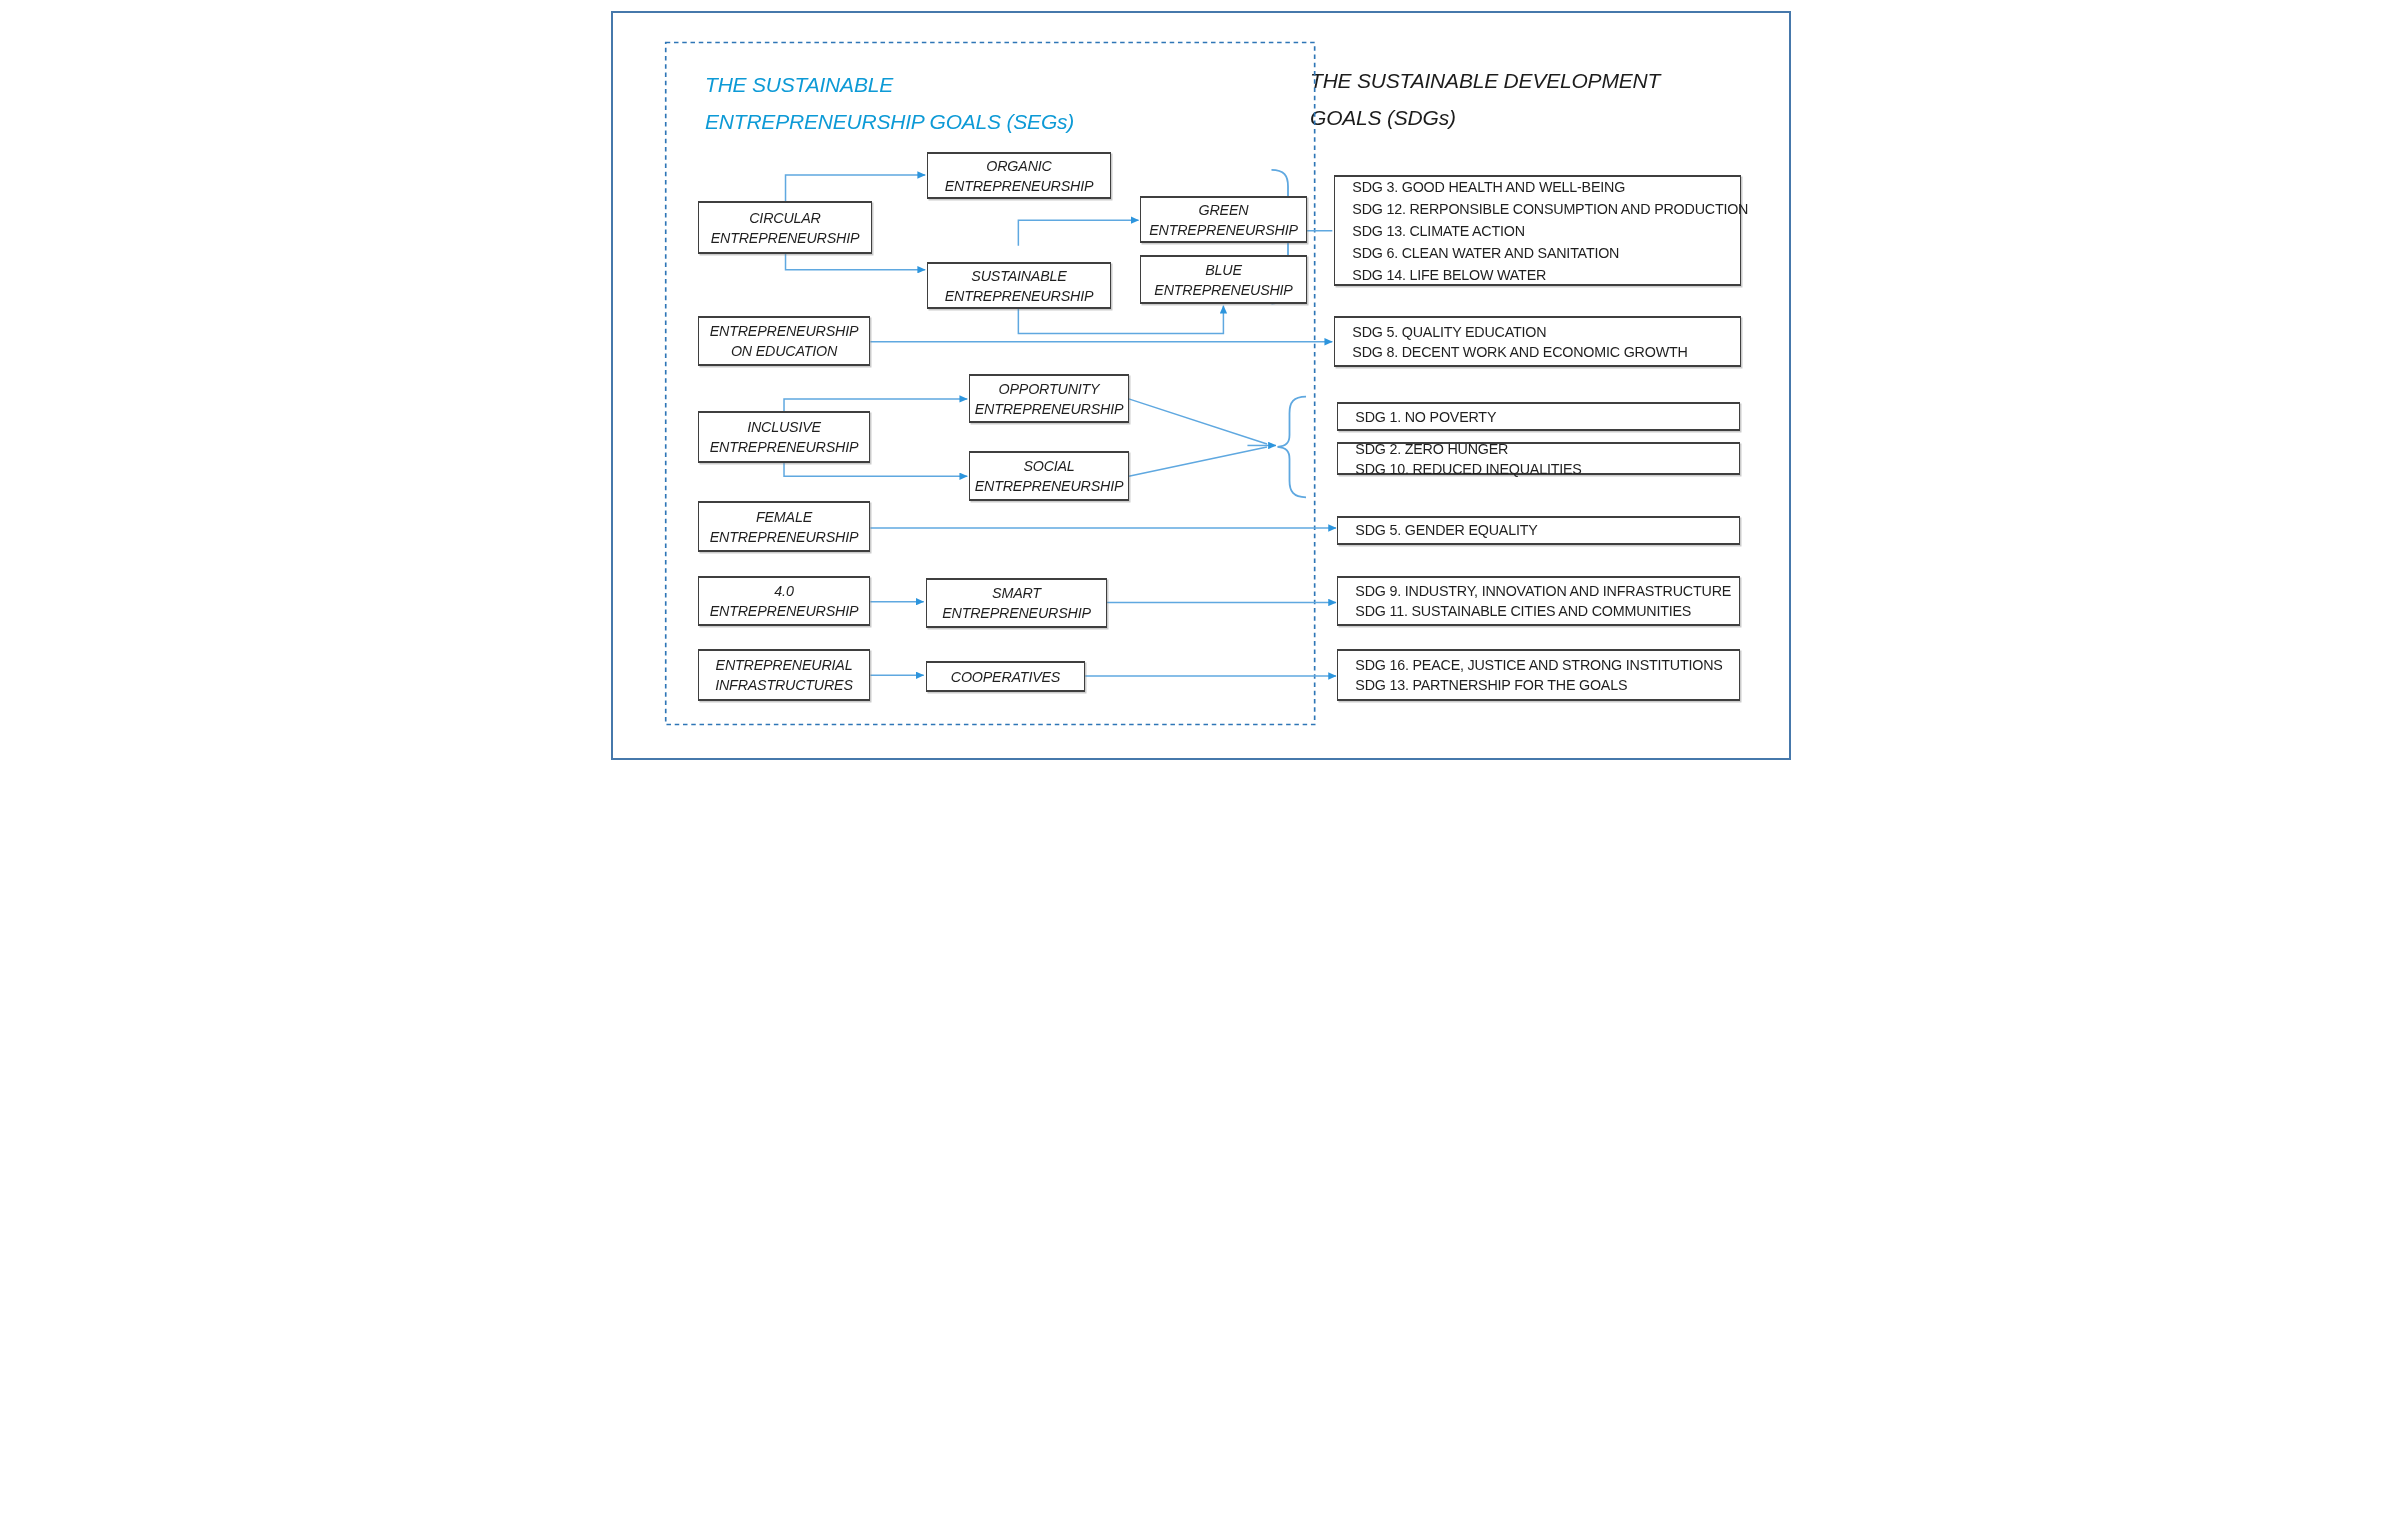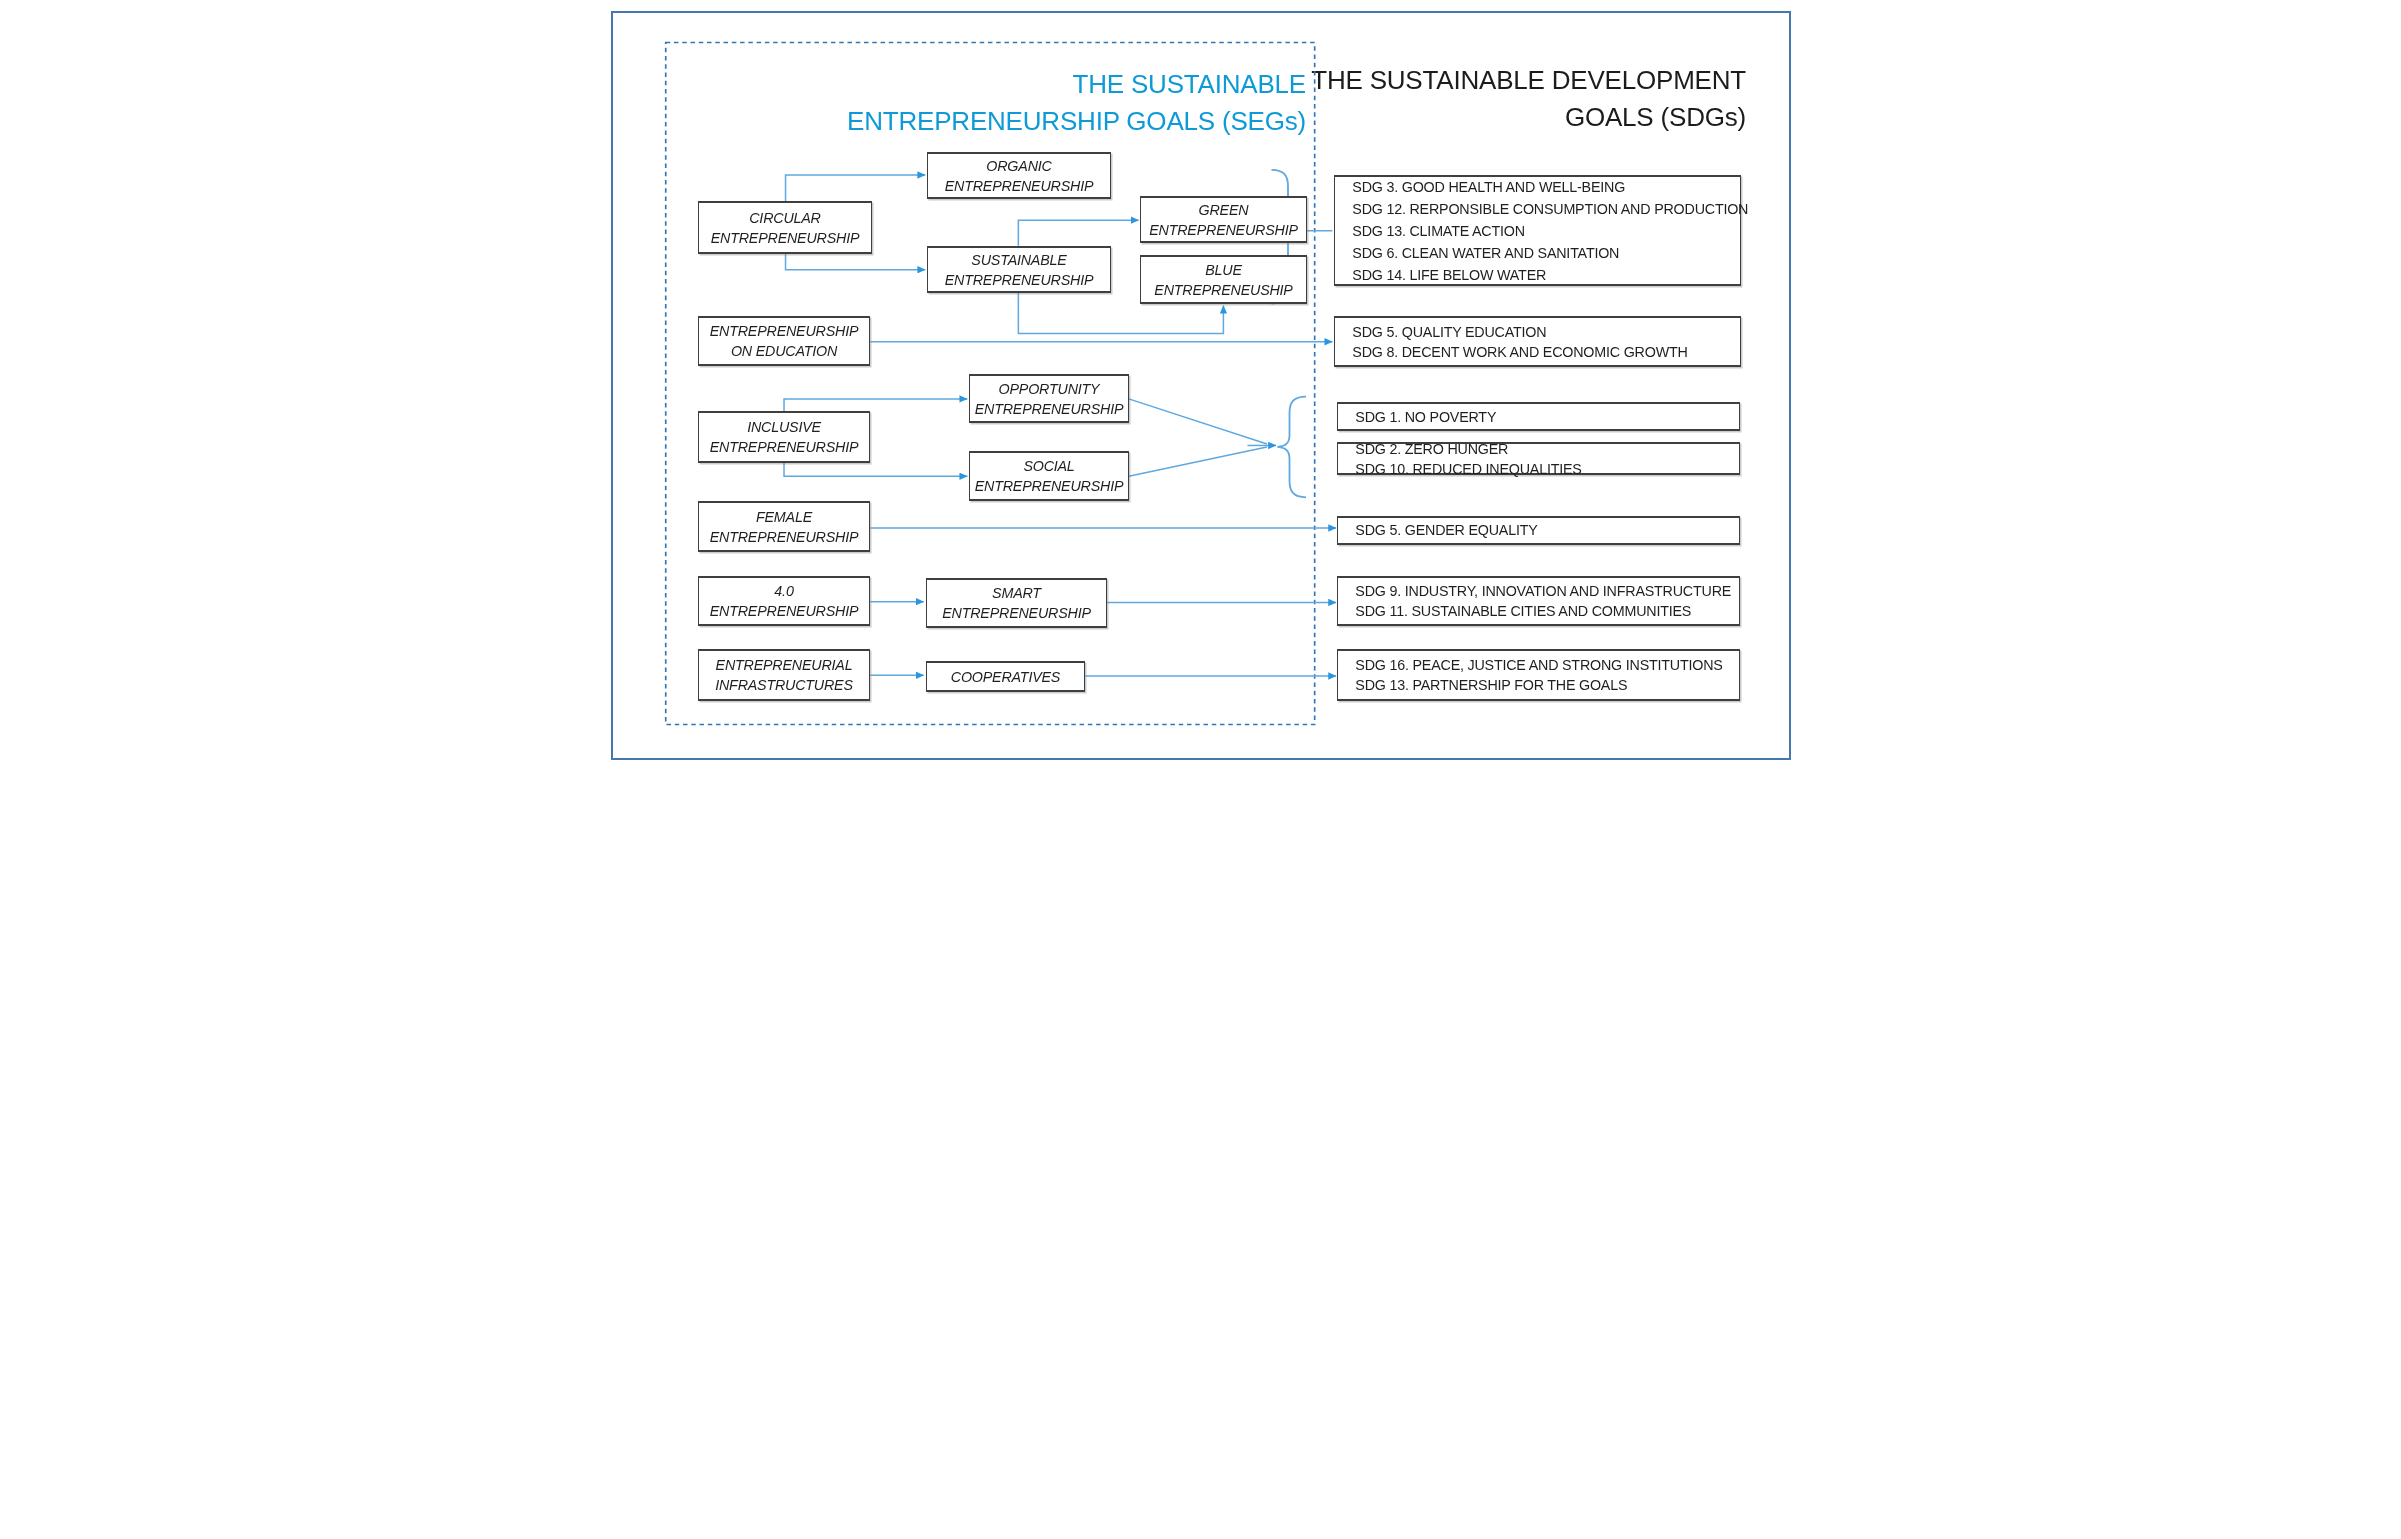--- a/index.html
+++ b/index.html
@@ -9,21 +9,21 @@
     --dashed_border:#2e76b6;
     --outer_border:#4678ab;
     --box_border:#3f3f3f;
     --text_dark:#1c1c1c;
   }
   html,body{margin:0;padding:0;background:#ffffff;}
   body{font-family:"Liberation Sans", sans-serif;}
   .canvas{position:relative;width:1201px;height:770px;margin:0 auto;background:#ffffff;overflow:hidden;}
   .outer-border{position:absolute;inset:10.5px;border:2.3px solid var(--outer_border);}
   .svg-layer{position:absolute;left:0;top:0;width:1201px;height:770px;}
-  .title{position:absolute;text-align:right;font-size:26px;line-height:37px;white-space:pre-line;letter-spacing:-0.2px;}
+  .title{position:absolute;text-align:left;font-size:21px;line-height:37px;white-space:pre-line;letter-spacing:-0.2px;font-style:italic;}
   .title-seg{left:105px;top:66px;width:601px;color:var(--title_blue);}
   .title-sdg{left:710px;top:62px;width:436px;color:var(--text_dark);}
   .segbox,.sdgbox{
     position:absolute;background:#ffffff;box-sizing:border-box;
     border:1.5px solid var(--box_border);
     border-top-width:2.3px;border-bottom-width:2.3px;
     box-shadow:1.5px 1.5px 0 rgba(125,125,125,0.40);
   }
   .segbox{display:flex;align-items:center;justify-content:center;text-align:center;font-style:italic;}
   .segbox .lbl{font-size:14.3px;line-height:20px;color:#1f1f1f;white-space:pre-line;letter-spacing:-0.2px;}
@@ -76,21 +76,21 @@
   </svg>
 
   <div class="segbox" style="left:98px;top:201px;width:174px;height:53px">
     <span class="lbl">CIRCULAR
 ENTREPRENEURSHIP</span>
   </div>
   <div class="segbox" style="left:327px;top:152px;width:184px;height:47px">
     <span class="lbl">ORGANIC
 ENTREPRENEURSHIP</span>
   </div>
-  <div class="segbox" style="left:327px;top:246px;width:184px;height:47px">
+  <div class="segbox" style="left:327px;top:262px;width:184px;height:47px">
     <span class="lbl">SUSTAINABLE
 ENTREPRENEURSHIP</span>
   </div>
   <div class="segbox" style="left:540px;top:196px;width:167px;height:47px">
     <span class="lbl">GREEN
 ENTREPRENEURSHIP</span>
   </div>
   <div class="segbox" style="left:540px;top:255px;width:167px;height:49px">
     <span class="lbl">BLUE
 ENTREPRENEUSHIP</span>

